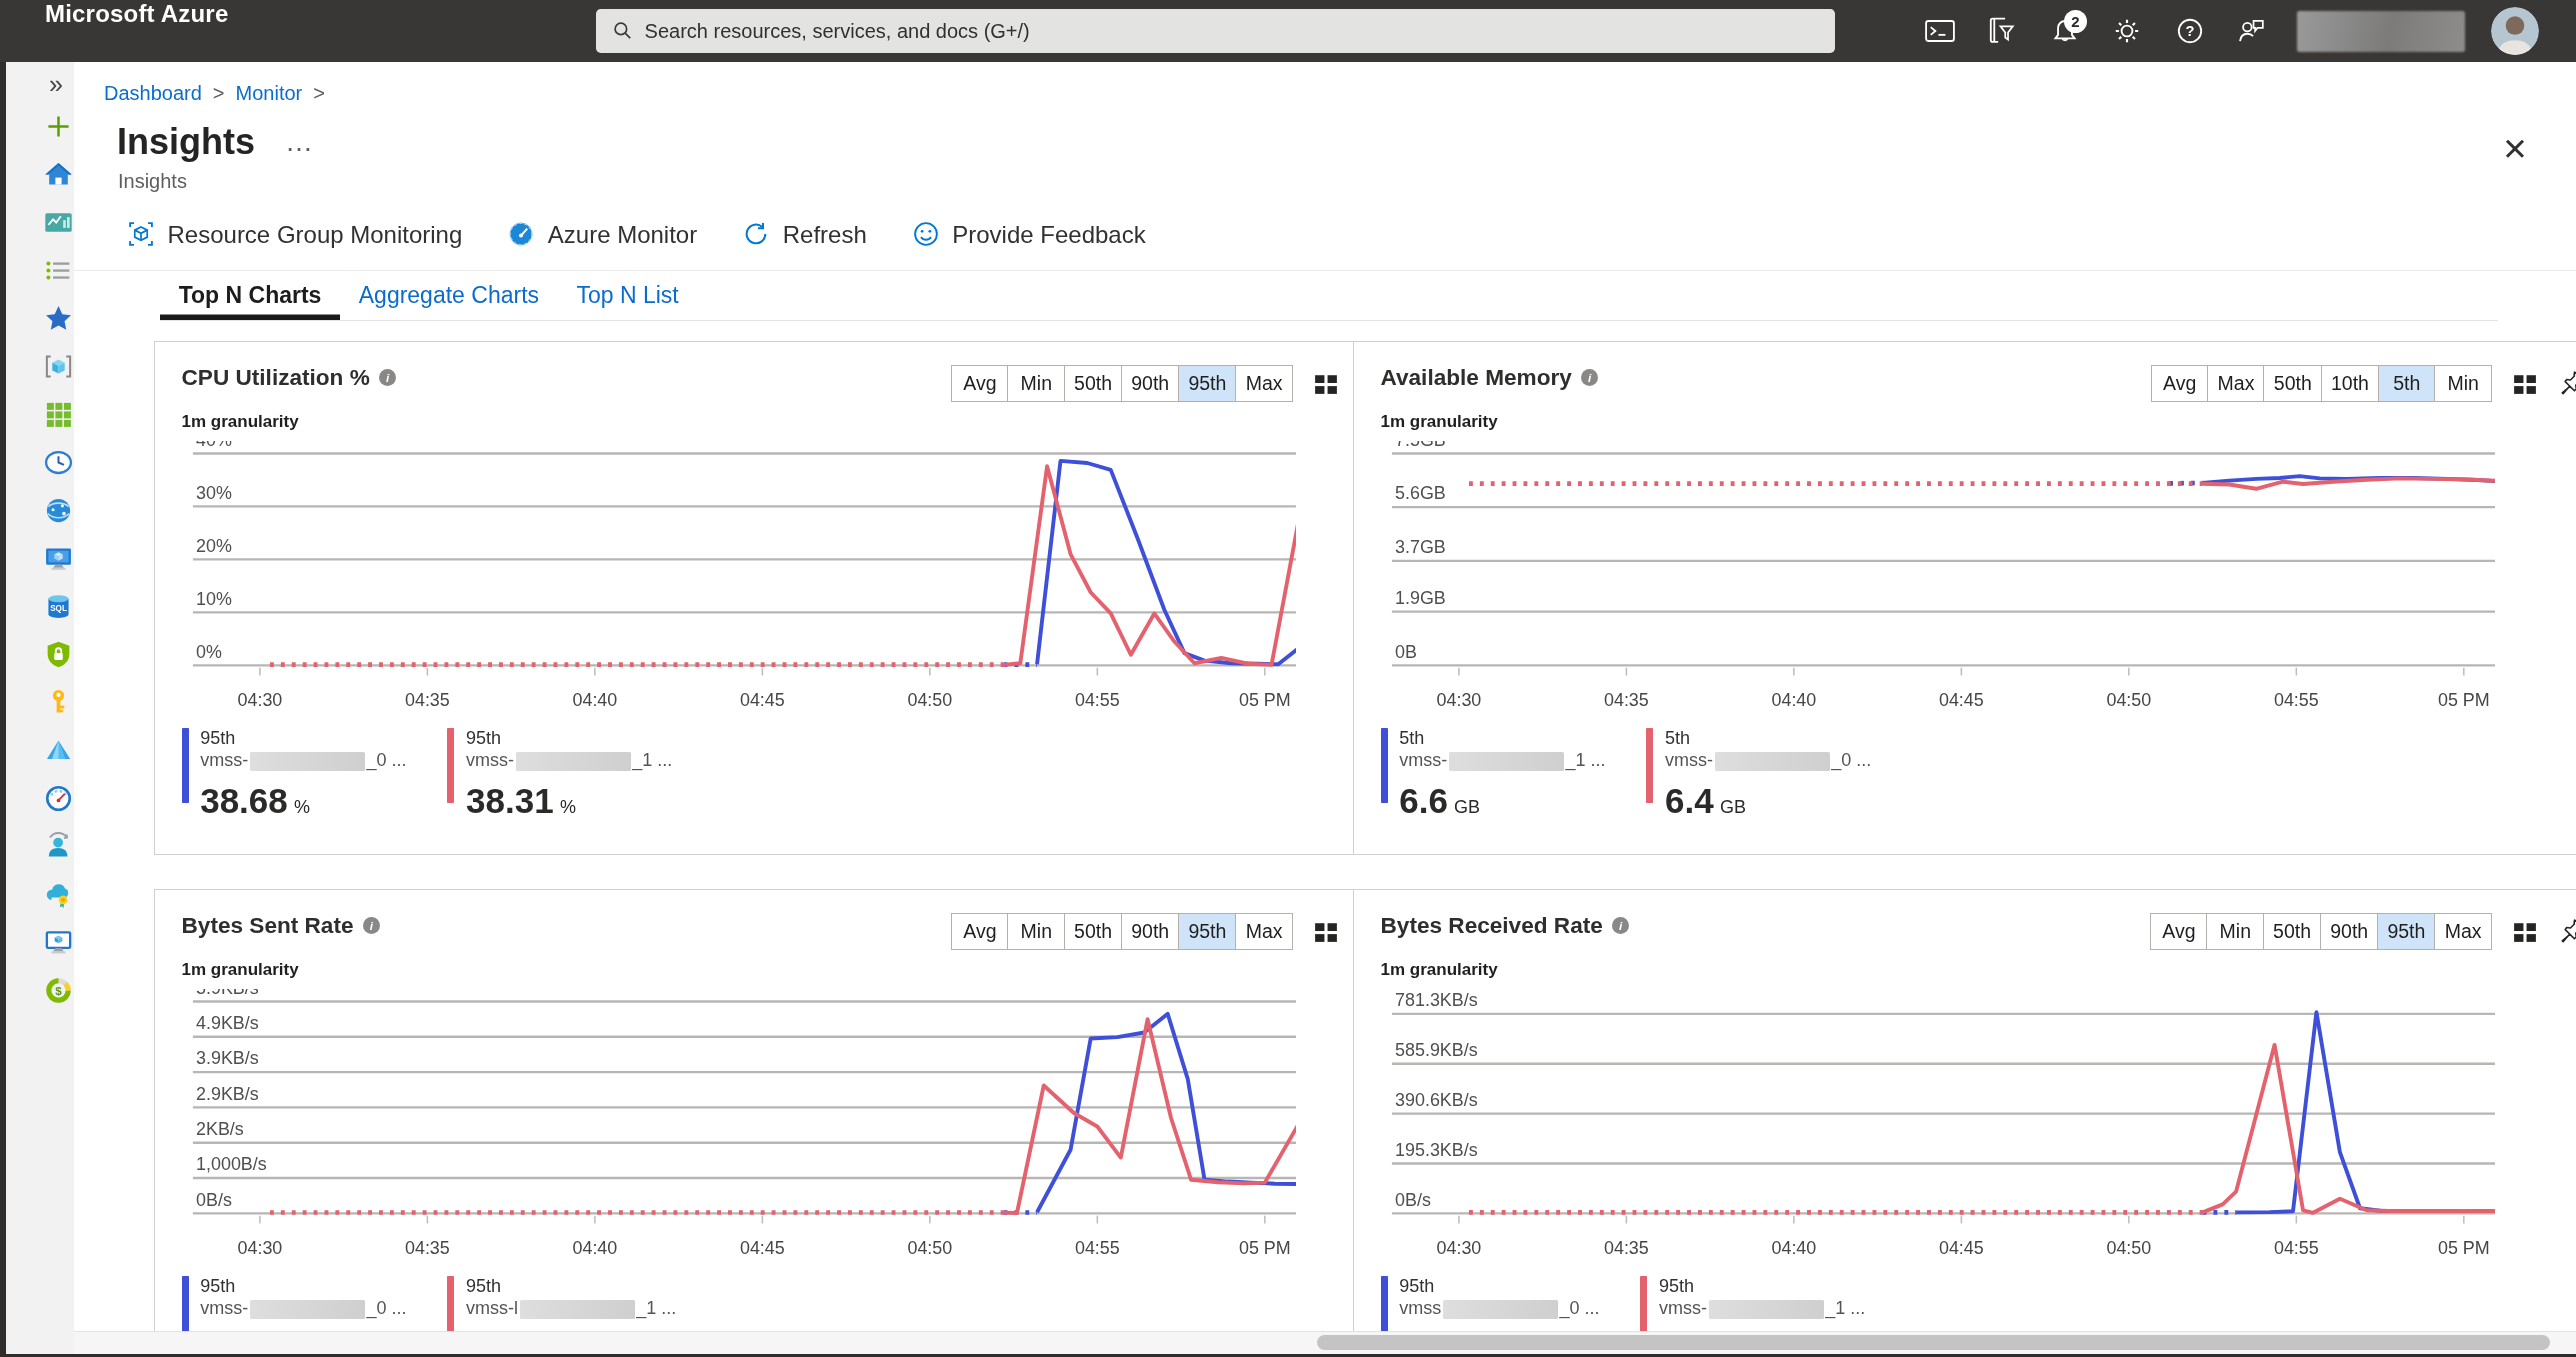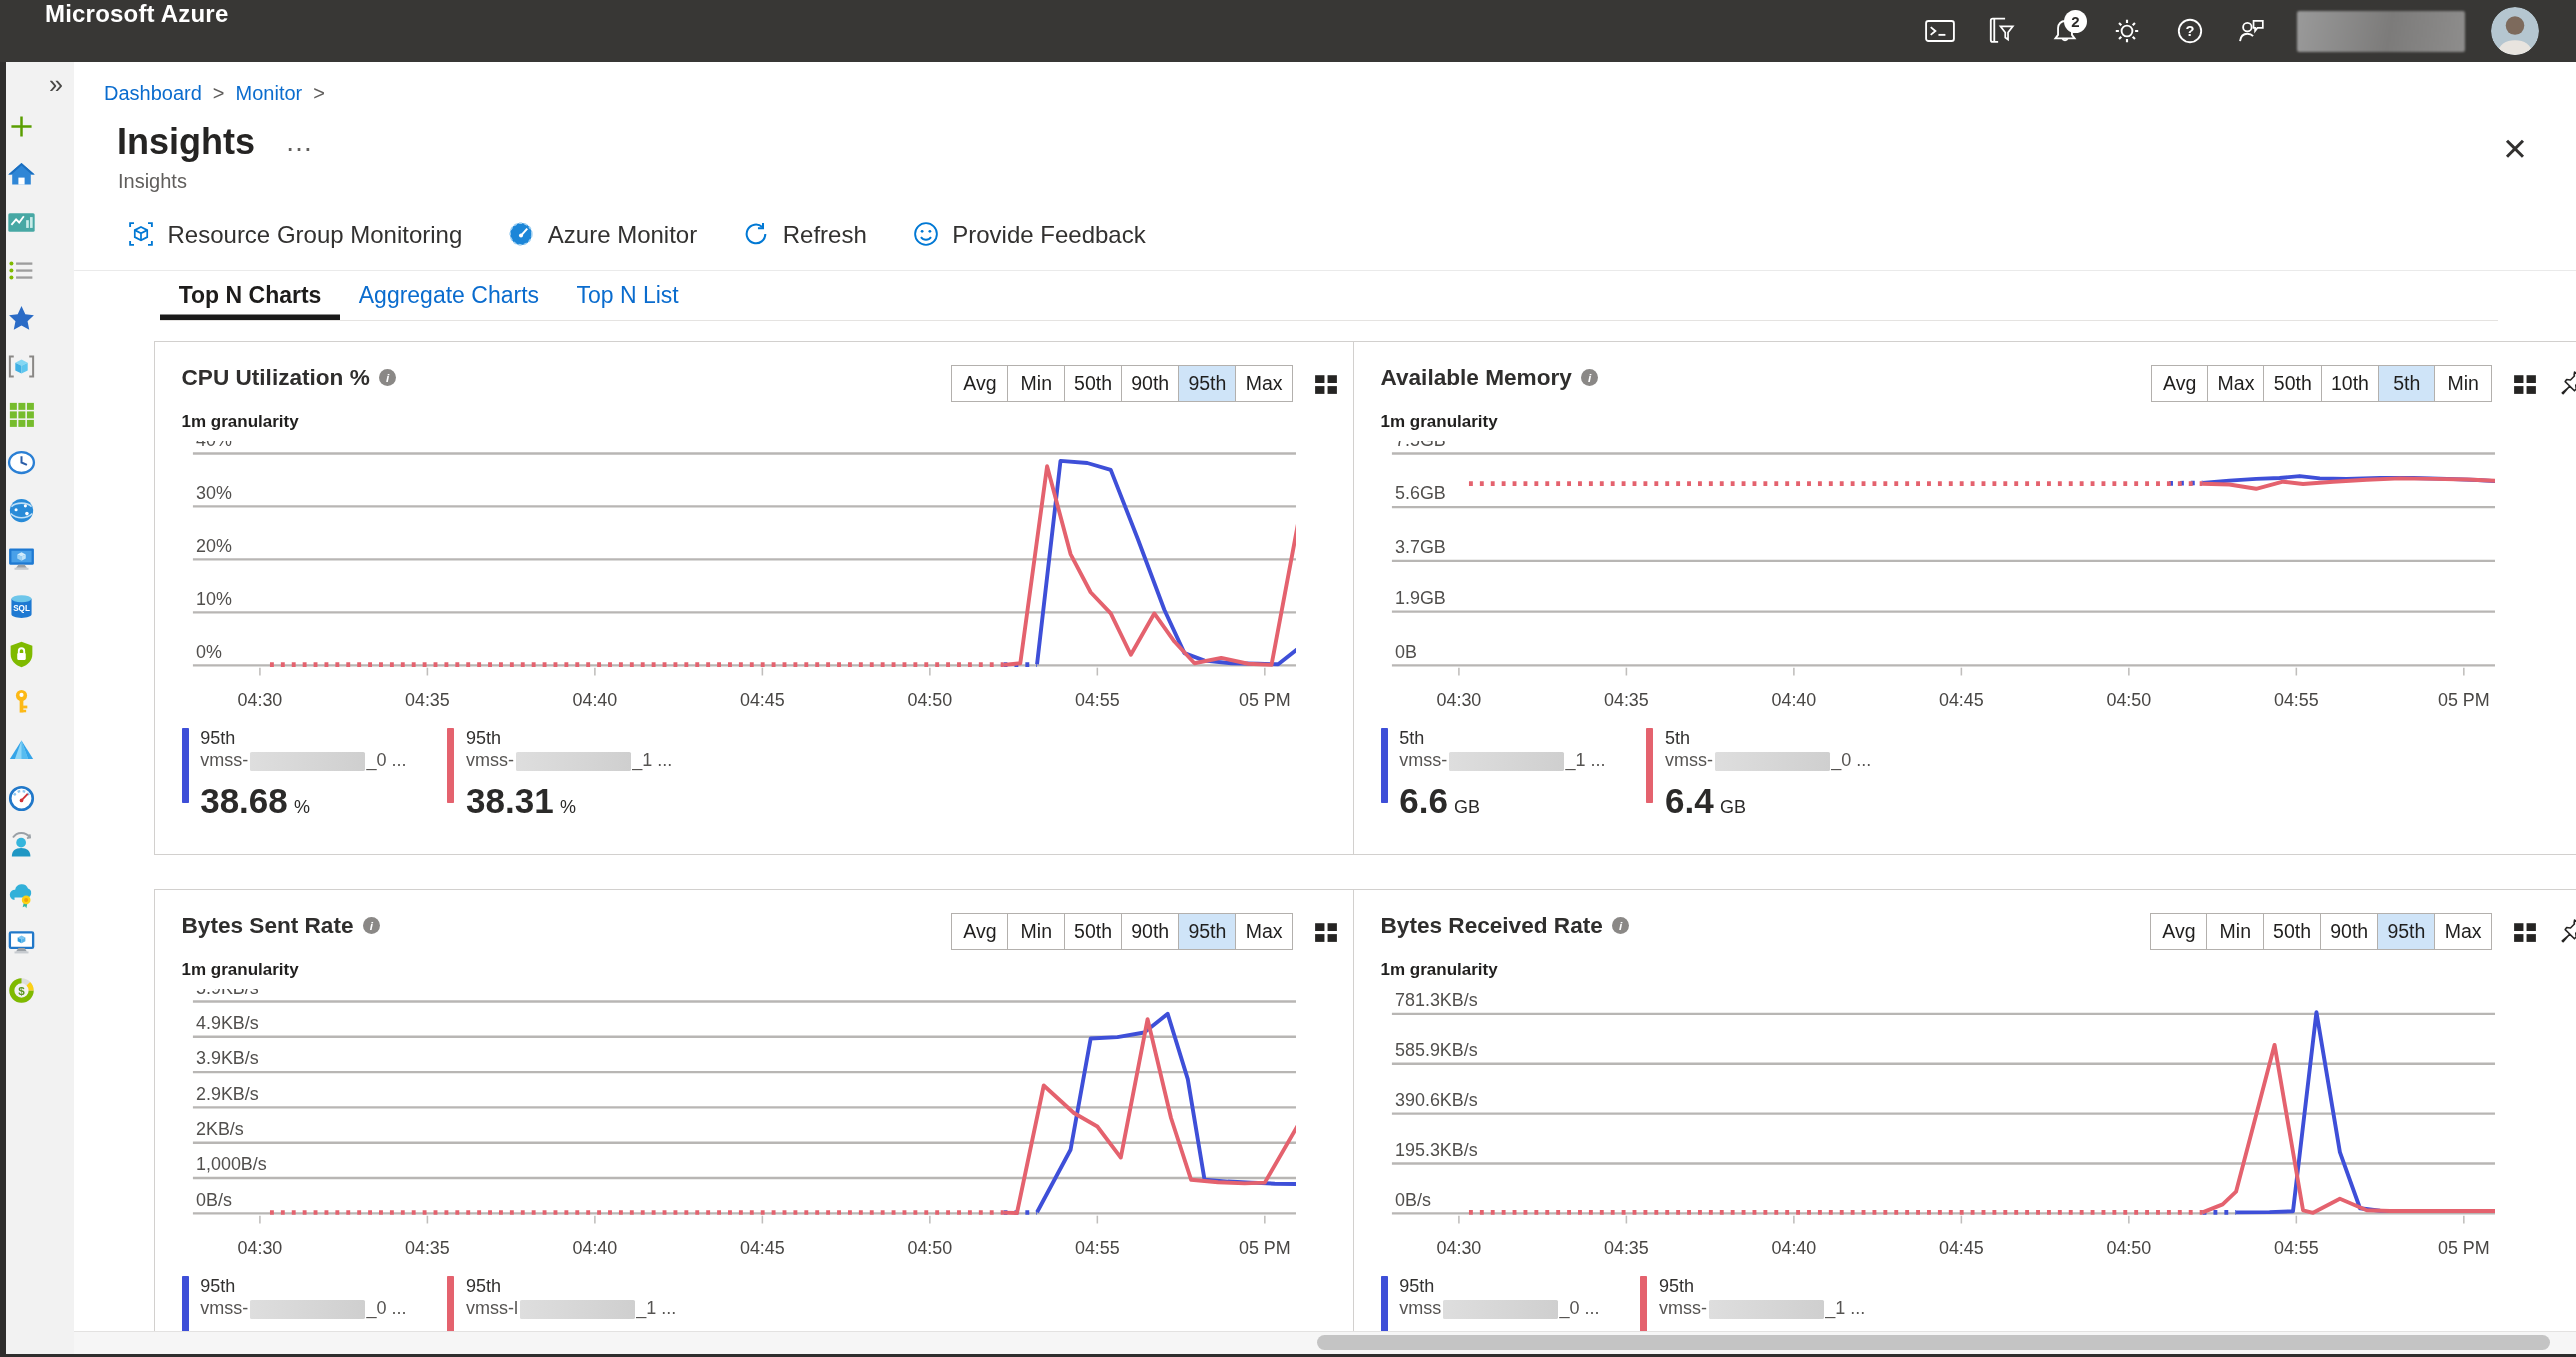--- a/index.html
+++ b/index.html
@@ -20,21 +20,21 @@
     background:#fff; color:#2b2a29; font-size:15px; font-weight:bold; display:flex; align-items:center; justify-content:center;}
   .tb-redacted { width:168px; height:41px; border-radius:2.3px;
     background:linear-gradient(100deg,#9a9a9a,#7c7b7a 55%,#8e8d8c); filter:blur(0.8px);}
   .tb-avatar { width:48px; height:48px; border-radius:50%; overflow:hidden; cursor:pointer;}
 
   
   .leftedge { position:fixed; left:0; top:0; bottom:0; width:6.2px; background:#2f2e2d; z-index:40;}
   .shell { display:flex; height:1295px; }
   .sidebar { width:74px; background:#f2f2f2; padding-left:6.2px; flex:none; }
   .sb-expand { text-align:right; padding:7.8px 11px 1.6px 0; font-size:25px; color:#4a4947; cursor:pointer;}
-  .sb-items { display:flex; flex-direction:column; align-items:flex-start; gap:17px; margin-top:11px;}
+  .sb-items { display:flex; flex-direction:column; align-items:flex-end; gap:17px; margin-top:11px;}
   .sb-item { width:31px; height:31px; cursor:pointer;}
   .content { flex:1; background:#fff; position:relative; }
 
   
   .breadcrumb { padding:20px 16px 0 30px; font-size:20px; }
   .breadcrumb a { color:#0a6cce; text-decoration:none; cursor:pointer;}
   .breadcrumb .sep { color:#605e5c; margin:0 11px; font-weight:300;}
   .titlerow { display:flex; align-items:center; margin:15.6px 0 0 43px;}
   .pagetitle { font-size:36px; font-weight:700; color:#252423;}
   .morebtn { font-size:28px; color:#605e5c; margin-left:30px; letter-spacing:1.6px; cursor:pointer; line-height:15.6px;}
@@ -88,20 +88,27 @@
   .hthumb { position:absolute; left:1243px; width:1233px; top:3.9px; height:15px; border-radius:7.8px; background:#c4c4c4; cursor:pointer;}
   .bottomedge { position:fixed; left:0; right:0; bottom:0; height:3.1px; background:#2f2e2d; z-index:61;}
 </style>
 </head>
 <body>
 
 <div class="leftedge"></div>
 
 <header class="topbar">
   <div class="brand">Microsoft Azure</div>
+  <div class="searchbox">
+    <svg width="22" height="22" viewBox="0 0 26 26">
+        <circle cx="10.5" cy="10.5" r="6.8" stroke="#3b3a39" stroke-width="2" fill="none"></circle>
+        <path d="m15.5 15.5 6 6" stroke="#3b3a39" stroke-width="2"></path>
+      </svg>
+    <input placeholder="Search resources, services, and docs (G+/)" style="">
+  </div>
   <div class="tb-right" id="tbRight">
       <div class="tb-icon">
         <svg xmlns="http://www.w3.org/2000/svg" width="34" height="34" viewBox="0 0 44 44">
           <rect x="4" y="9" width="36" height="26" rx="3" fill="none" stroke="#fff" stroke-width="2.4"></rect>
           <path d="m10 17 6 5-6 5" stroke="#fff" stroke-width="2.4" fill="none"></path>
           <path d="M20 27h9" stroke="#fff" stroke-width="2.4"></path>
         </svg>
       </div>
       <div class="tb-icon">
         <svg xmlns="http://www.w3.org/2000/svg" width="34" height="34" viewBox="0 0 44 44">

